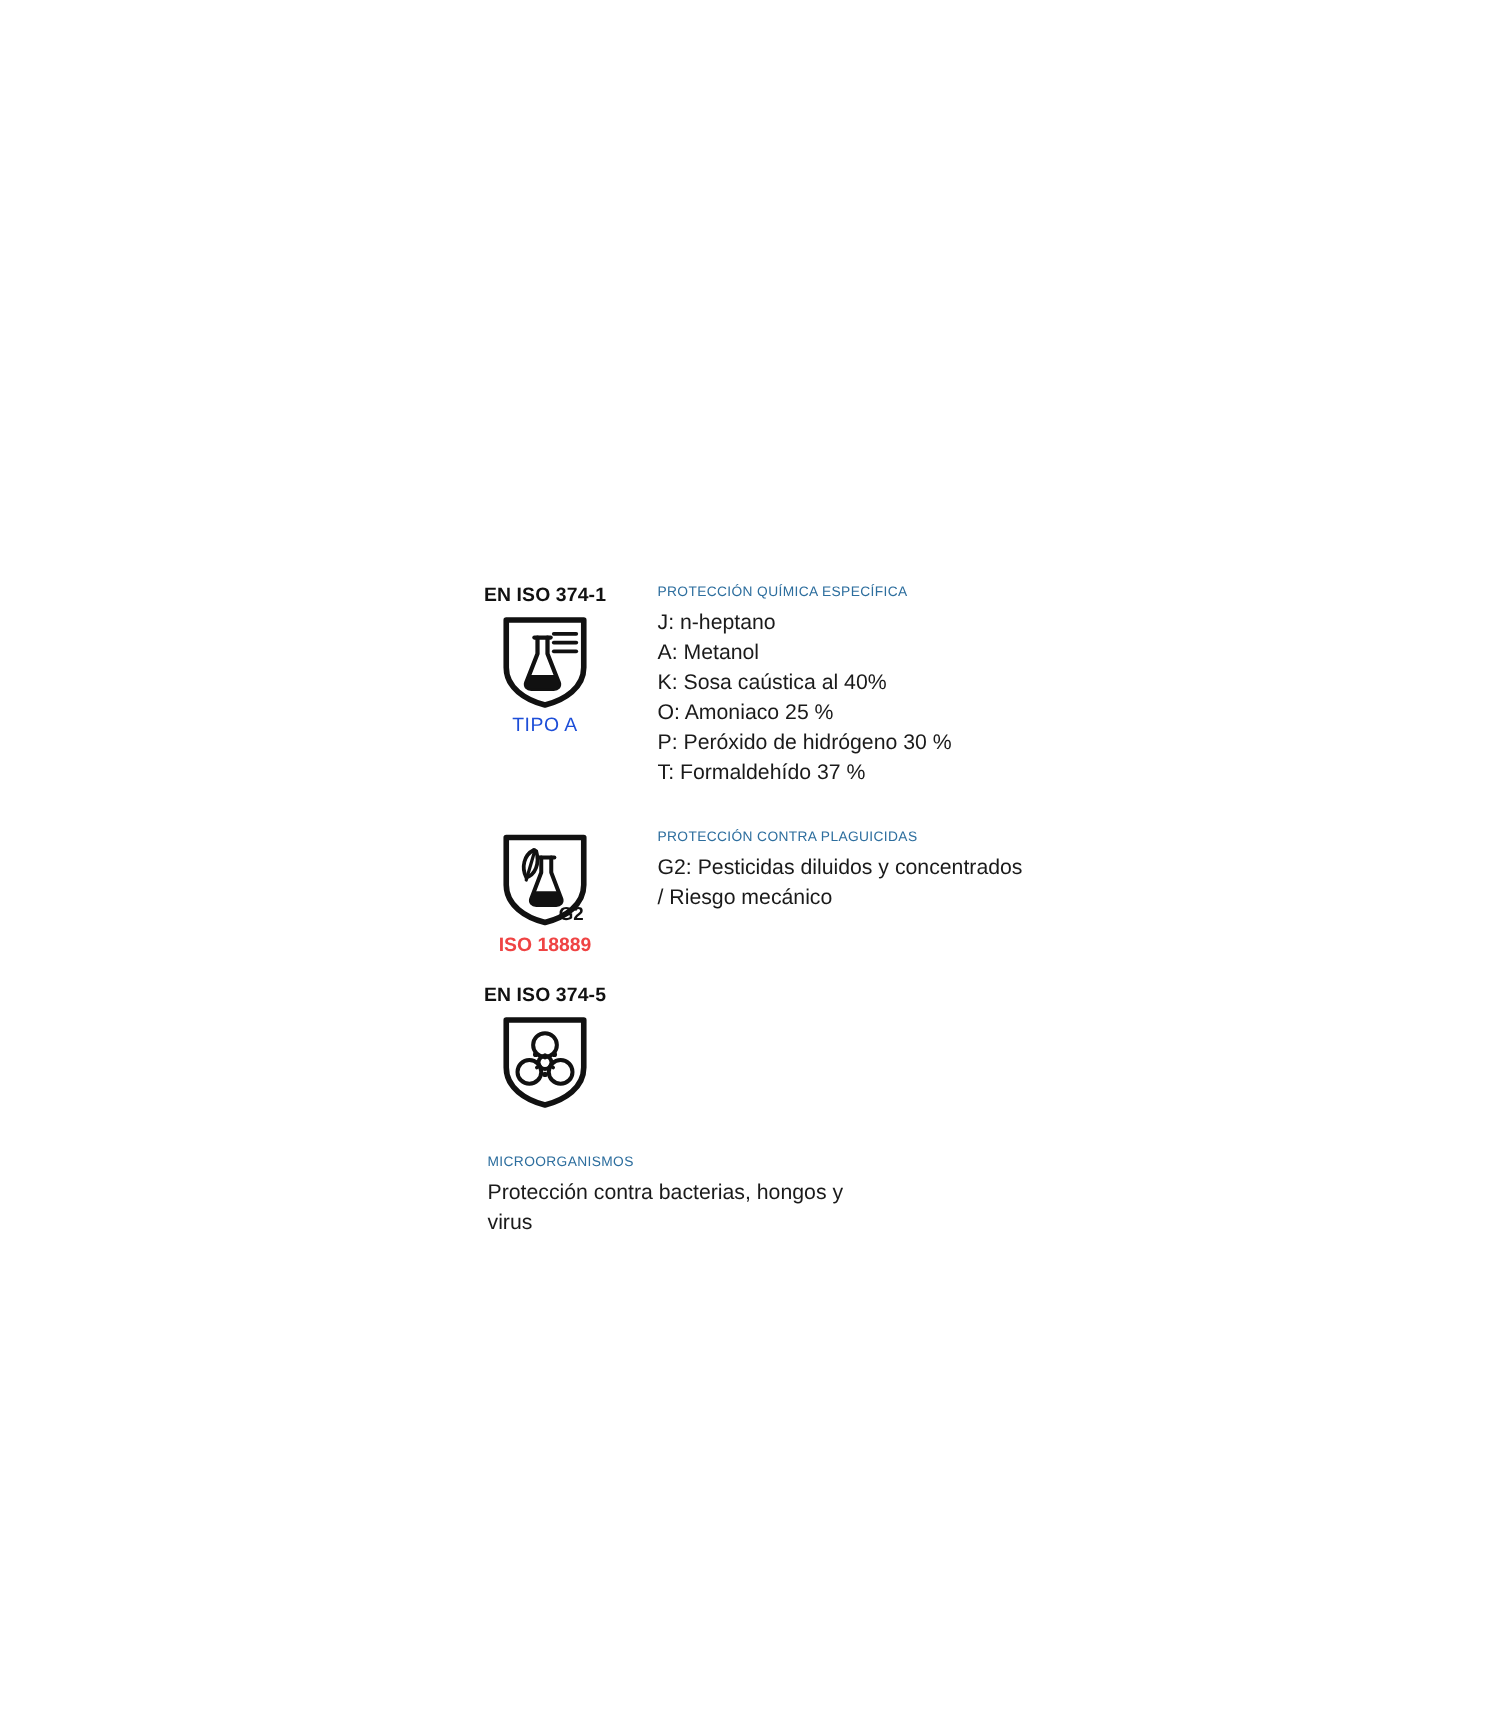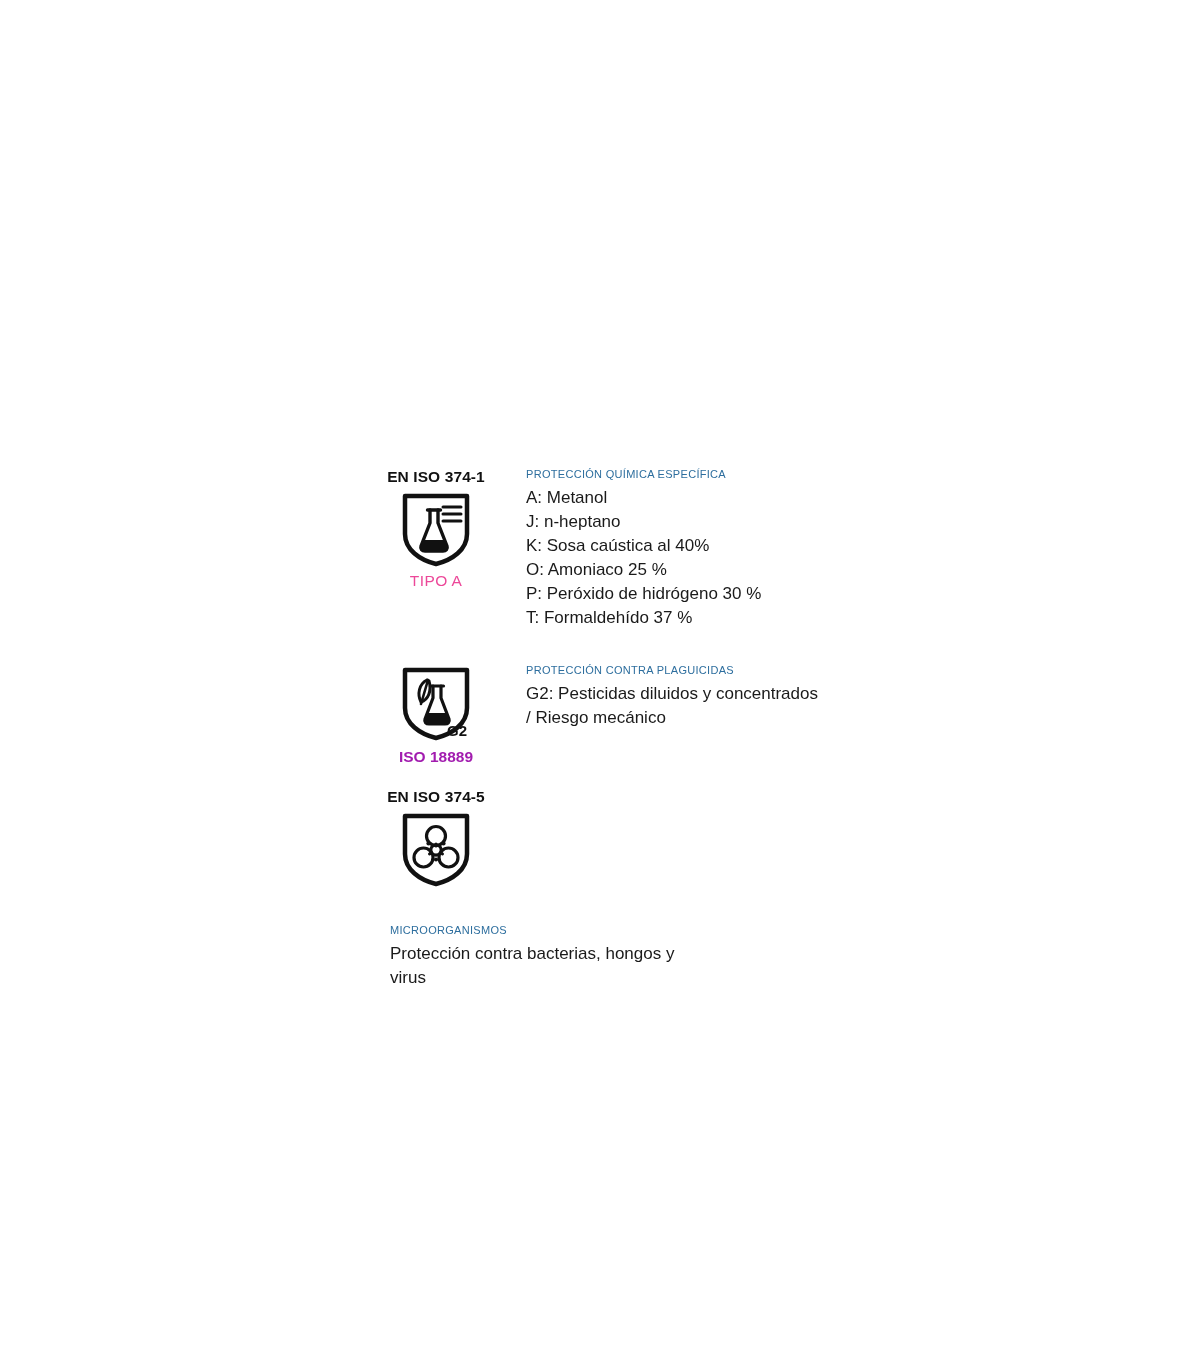--- a/index.html
+++ b/index.html
@@ -45,29 +45,29 @@
     letter-spacing: 0.1px;
     color: #111111;
     white-space: nowrap;
     margin-bottom: 4px;
     text-align: center;
   }
 
   .std-label-below {
     font-size: 15.5px;
     font-weight: bold;
-    color: #a21caf;
+    color: #ef4444;
     white-space: nowrap;
     margin-top: 6px;
     text-align: center;
   }
 
   .type-label {
     font-size: 15.5px;
-    color: #ec4899;
+    color: #1d4ed8;
     letter-spacing: 0.4px;
     margin-top: 4px;
     text-align: right;
   }
 
   .shield-wrap {
     width: 74px;
     height: 78px;
     position: relative;
   }
@@ -121,22 +121,22 @@
 
           <line x1="44" y1="17" x2="62" y2="17" stroke="#111111" stroke-width="3" stroke-linecap="round"></line>
           <line x1="44" y1="24" x2="62" y2="24" stroke="#111111" stroke-width="3" stroke-linecap="round"></line>
           <line x1="44" y1="31" x2="62" y2="31" stroke="#111111" stroke-width="3" stroke-linecap="round"></line>
         </svg>
       </div>
       <div class="type-label">TIPO A</div>
     </div>
     <div class="text-col">
       <div class="heading">PROTECCIÓN QUÍMICA ESPECÍFICA</div>
+      <div class="line">J: n-heptano</div>
       <div class="line">A: Metanol</div>
-      <div class="line">J: n-heptano</div>
       <div class="line">K: Sosa caústica al 40%</div>
       <div class="line">O: Amoniaco 25 %</div>
       <div class="line">P: Peróxido de hidrógeno 30 %</div>
       <div class="line">T: Formaldehído 37 %</div>
     </div>
   </div>
 
   <div class="cert-block" id="block-pest">
     <div class="icon-col">
       <div class="shield-wrap">

